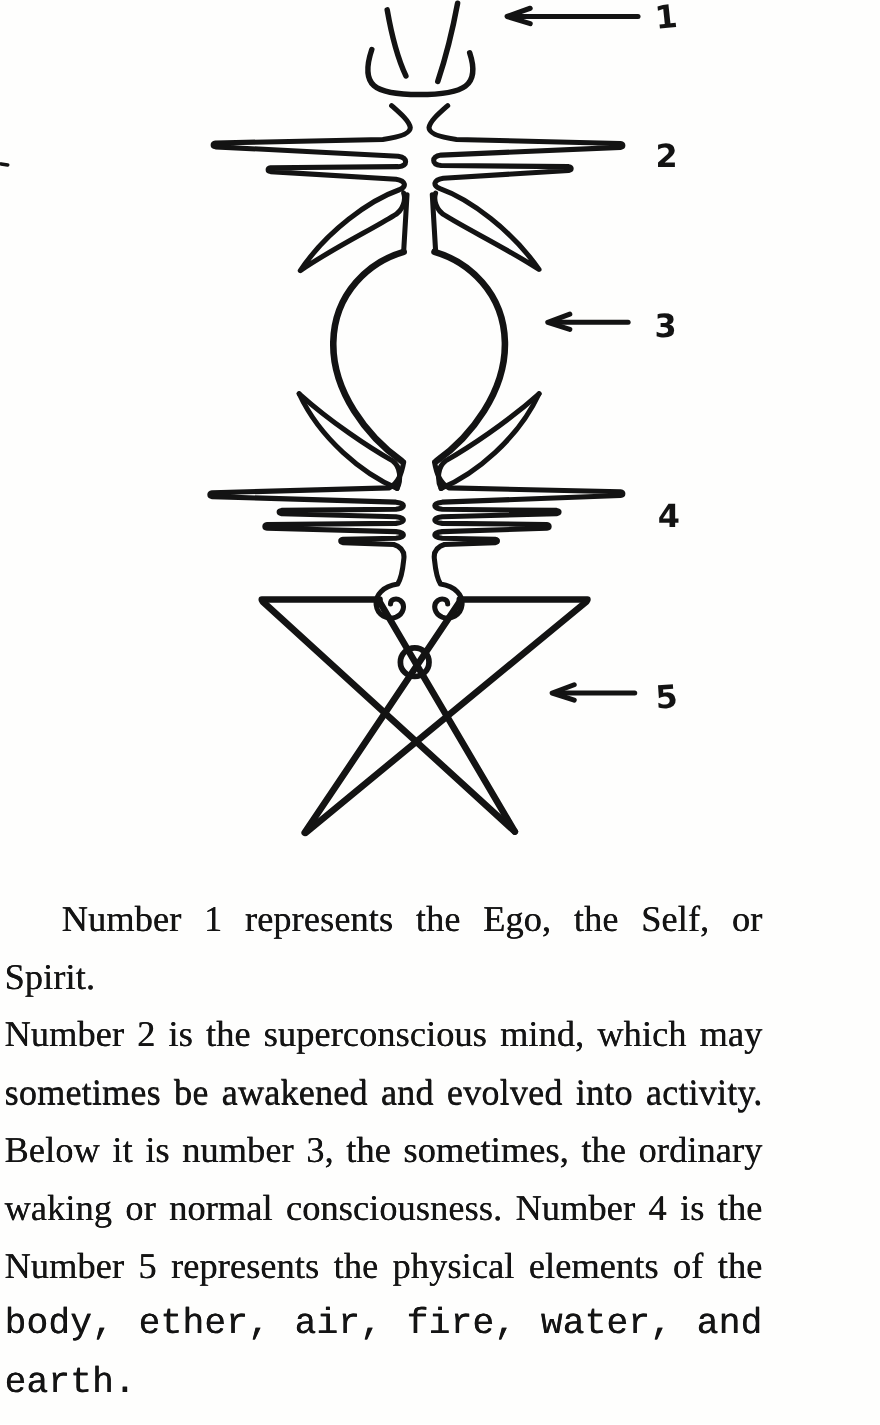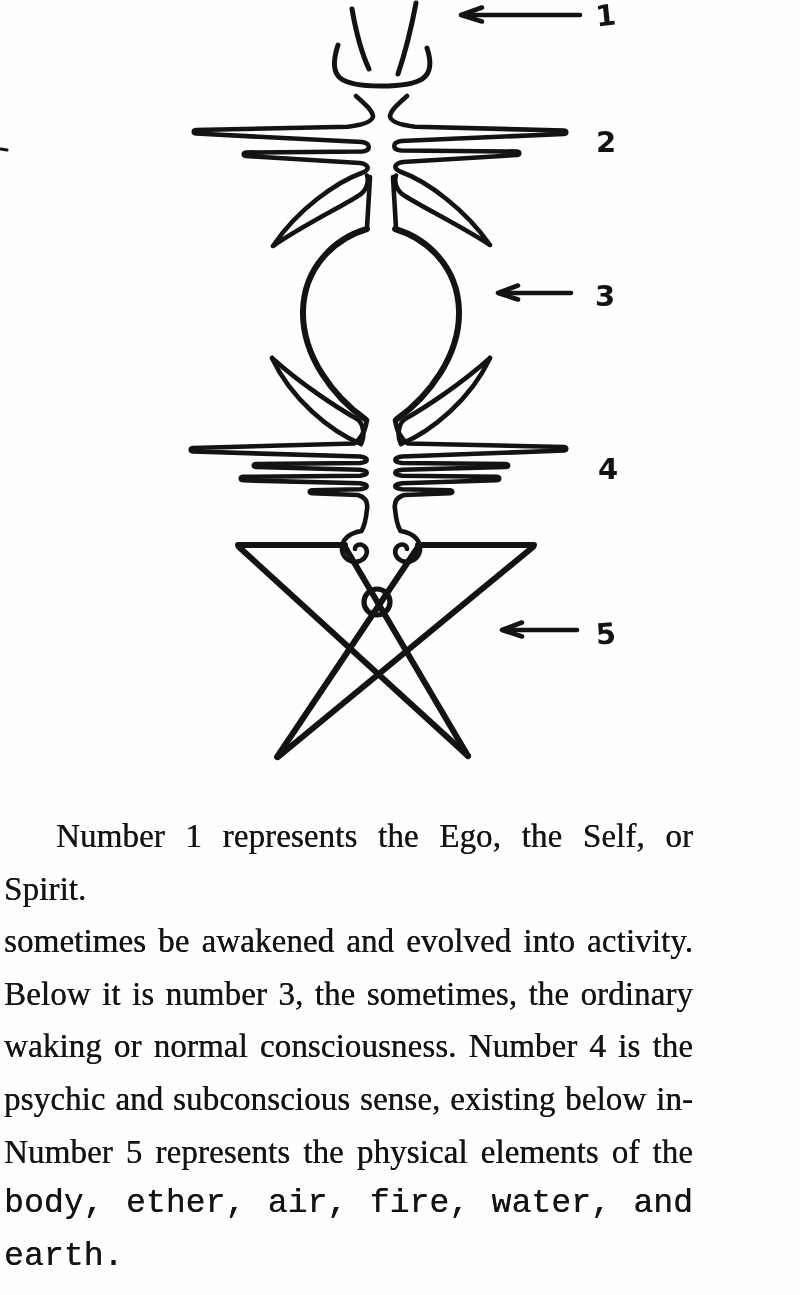--- a/index.html
+++ b/index.html
@@ -185,21 +185,21 @@
       <text class="callout-num" x="596" y="26" transform="rotate(-6 600 20)">1</text>
       <text class="callout-num" x="596" y="152">2</text>
       <text class="callout-num" x="595" y="306">3</text>
       <text class="callout-num" x="598" y="479">4</text>
       <text class="callout-num" x="596" y="644" transform="rotate(-4 602 636)">5</text>
     </g>
   </svg>
 
   <div class="text-block">
     <div class="tline indent">Number 1 represents the Ego, the Self, or Spirit.</div>
+    <div class="tline">Number 2 is the superconscious mind, which may</div>
     <div class="tline">sometimes be awakened and evolved into activity.</div>
     <div class="tline">Below it is number 3, the sometimes, the ordinary</div>
     <div class="tline">waking or normal consciousness. Number 4 is the</div>
-    <div class="tline">psychic and subconscious sense, existing below in-</div>
     <div class="tline">Number 5 represents the physical elements of the</div>
     <div class="tline last">body, ether, air, fire, water, and earth.</div>
   </div>
 
 </div>
 
 </body></html>

